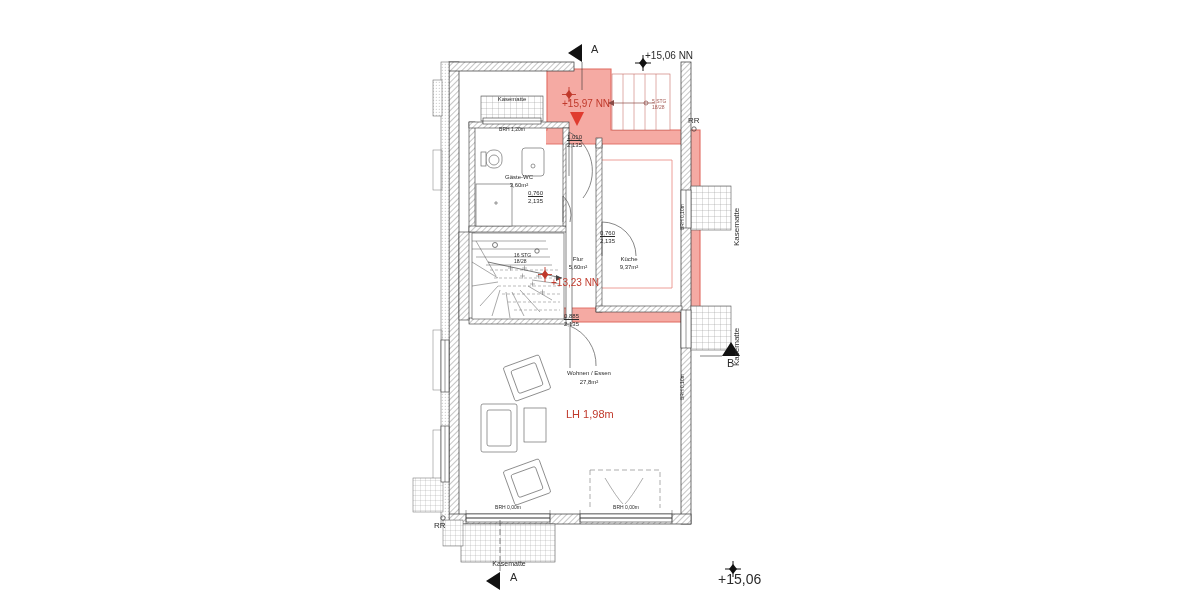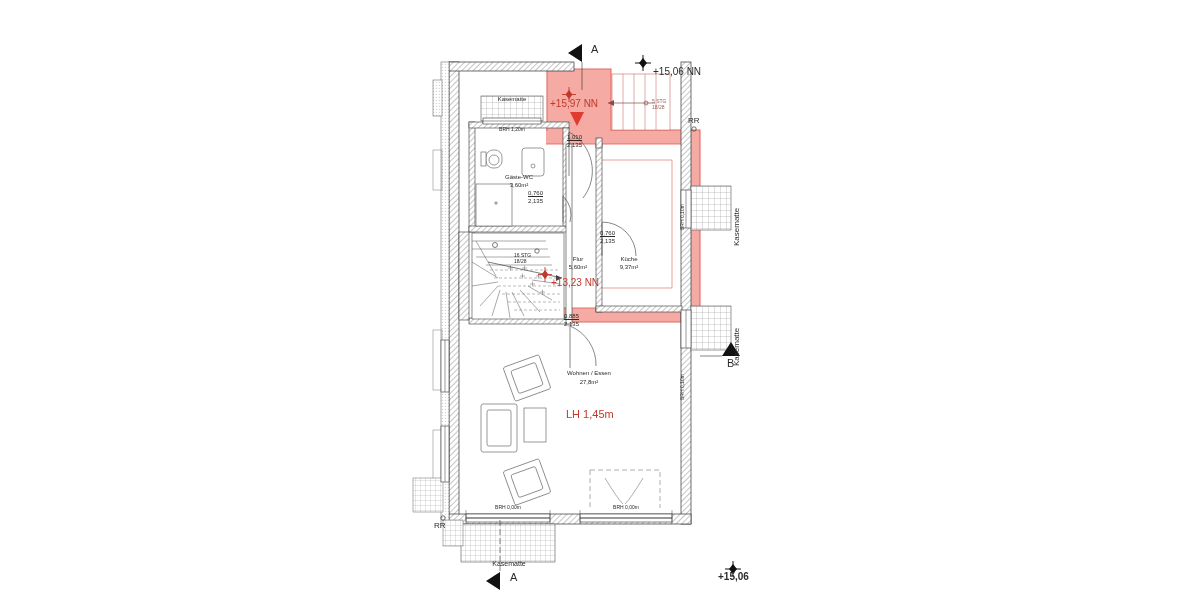--- a/index.html
+++ b/index.html
@@ -11,21 +11,21 @@
   #stage{position:relative;width:1200px;height:600px;background:#fff;}
   svg#plan{position:absolute;left:0;top:0;width:1200px;height:600px;}
 
   
   .lbl{position:absolute;white-space:nowrap;line-height:1.05;color:#2b2b2b;}
   .lbl.c{transform:translateX(-50%);}
   .t5{font-size:5px;}
   .t6{font-size:6px;}
   .t7{font-size:7px;}
   .t8{font-size:8px;}
-  .t9{font-size:10px;font-weight:bold;}
+  .t9{font-size:14px;}
   .t10{font-size:10px;}
   .t11{font-size:11px;}
   .red{color:#c0392b;}
   .vert{transform:rotate(-90deg);transform-origin:left top;}
   .u{text-decoration:underline;}
 </style>
 </head>
 <body>
 
 <div id="stage">
@@ -305,26 +305,26 @@
       <line x1="550" y1="510" x2="550" y2="524"></line>
       <line x1="580" y1="510" x2="580" y2="524"></line>
       <line x1="672" y1="510" x2="672" y2="524"></line>
     </g>
   </svg>
 
   <div class="lbl t11" style="left:591px;top:44px;">A</div>
   <div class="lbl t11" style="left:510px;top:572px;">A</div>
   <div class="lbl t11" style="left:727px;top:358px;">B</div>
 
-  <div class="lbl t10" style="left:645px;top:67px;margin-left:8px;">+15,06 NN</div>
-  <div class="lbl t10 red" style="left:550px;top:99px;">+15,97 NN</div>
+  <div class="lbl t10" style="left:645px;top:51px;">+15,06 NN</div>
+  <div class="lbl t10 red" style="left:562px;top:99px;">+15,97 NN</div>
   <div class="lbl t10 red" style="left:551px;top:278px;">+13,23 NN</div>
   <div class="lbl t9" style="left:718px;top:572px;">+15,06</div>
 
-  <div class="lbl t11 red" style="left:566px;top:409px;">LH 1,45m</div>
+  <div class="lbl t11 red" style="left:566px;top:409px;">LH 1,98m</div>
 
   <div class="lbl t6 c" style="left:519px;top:174px;">Gäste-WC</div>
   <div class="lbl t6 c" style="left:519px;top:182px;">3,60m²</div>
 
   <div class="lbl t6 c" style="left:578px;top:256px;">Flur</div>
   <div class="lbl t6 c" style="left:578px;top:264px;">5,60m²</div>
 
   <div class="lbl t6 c" style="left:629px;top:256px;">Küche</div>
   <div class="lbl t6 c" style="left:629px;top:264px;">9,37m²</div>
 

